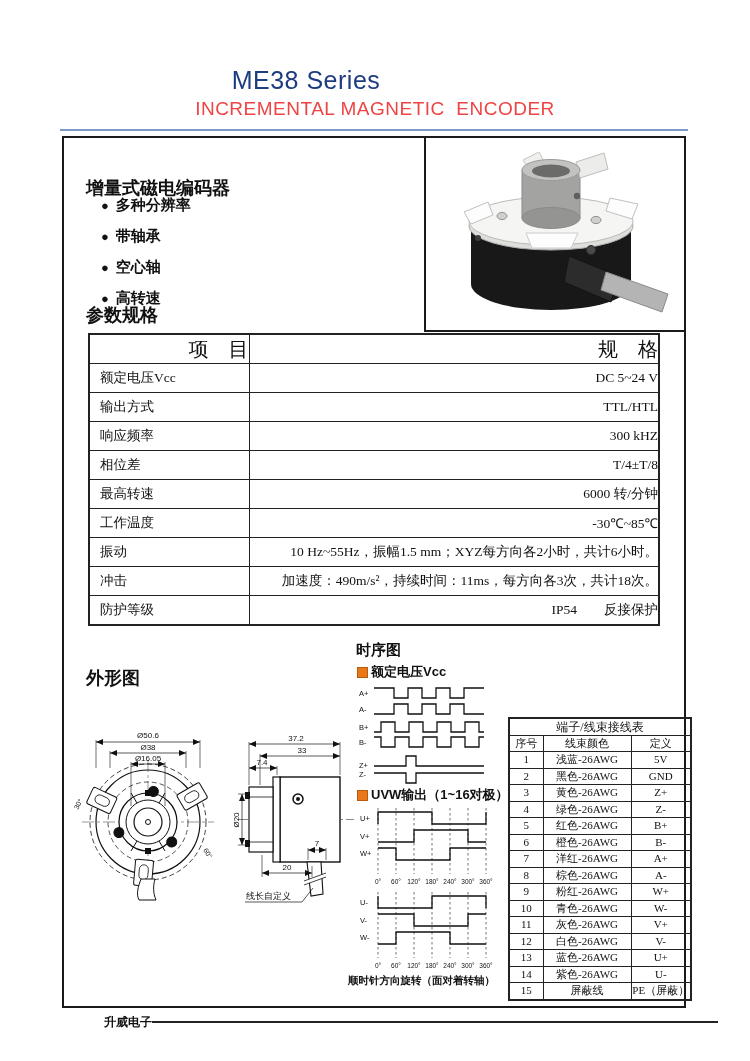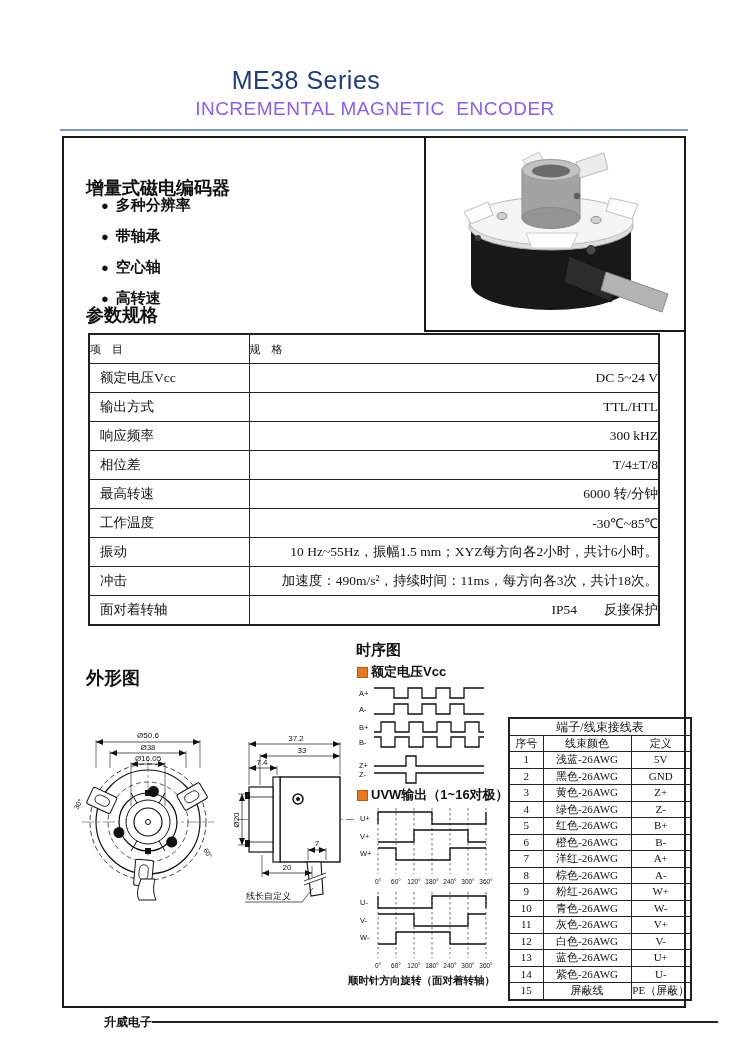--- a/index.html
+++ b/index.html
@@ -3,41 +3,41 @@
 <meta charset="utf-8">
 <style>
   html,body{margin:0;padding:0;background:#fff;}
   #page{position:relative;width:750px;height:1061px;background:#fff;overflow:hidden;
         font-family:"Liberation Sans",sans-serif;color:#111;}
 
   
   .t1{position:absolute;top:66px;left:0;width:612px;text-align:center;
       font-size:25px;font-weight:400;color:#1e3c80;letter-spacing:.5px;}
   .t2{position:absolute;top:98px;left:0;width:750px;text-align:center;
-      font-size:19px;font-weight:400;color:#8b5cf6;white-space:pre;letter-spacing:.5px;}
+      font-size:19px;font-weight:400;color:#ef4444;white-space:pre;letter-spacing:.5px;}
   .blue-rule{position:absolute;left:60px;top:129px;width:628px;height:2px;background:#7d9ac8;}
 
   
   .frame{position:absolute;left:62px;top:136px;width:620px;height:868px;border:2px solid #1a1a1a;}
   .photo-frame{position:absolute;left:424px;top:136px;width:262px;height:196px;
                border:2px solid #1a1a1a;background:#fff;box-sizing:border-box;}
 
   
   .intro-title{position:absolute;left:86px;top:158px;font-size:18px;font-weight:700;margin-top:18px;}
   .features{position:absolute;left:101px;top:190px;margin:0;padding:0;list-style:none;}
   .features li{height:31px;display:flex;align-items:center;font-size:15px;font-weight:600;}
   .features .bullet{font-size:13px;margin-right:7px;line-height:1;}
 
   .specs-title{position:absolute;left:86px;top:303px;font-size:18px;font-weight:700;}
 
   
   .spec-table{position:absolute;left:88px;top:333px;width:572px;border-collapse:collapse;
               table-layout:fixed;font-family:"Liberation Serif",serif;border:2px solid #222;}
   .spec-table td{border:1px solid #222;height:28px;font-size:13.5px;padding:0;vertical-align:middle;}
-  .spec-table td.c{text-align:left;font-size:11px;margin-top:36px;}
+  .spec-table td.c{text-align:right;font-size:20px;margin-top:36px;}
   .spec-table td.item{padding-left:10px;}
   .spec-table td.spec{padding-left:13px;white-space:nowrap;text-align:right;}
 
   
   .outline-title{position:absolute;left:86px;top:666px;font-size:18px;font-weight:700;}
   .outline-svg{position:absolute;left:68px;top:698px;}
   .outline-svg text{font-family:"Liberation Sans",sans-serif;fill:#111;}
   .dim{font-size:8px;}
   .dim-s{font-size:7px;}
   .note{font-size:9px;}
@@ -164,21 +164,21 @@
         </tr>
         <tr>
           <td class="item">振动</td>
           <td class="spec">10 Hz~55Hz，振幅1.5 mm；XYZ每方向各2小时，共计6小时。</td>
         </tr>
         <tr>
           <td class="item">冲击</td>
           <td class="spec">加速度：490m/s²，持续时间：11ms，每方向各3次，共计18次。</td>
         </tr>
         <tr>
-          <td class="item">面对着转轴</td>
+          <td class="item">防护等级</td>
           <td class="spec">IP54　　反接保护</td>
         </tr>
     </tbody>
   </table>
 
   <div class="outline-title">外形图</div>
   <svg class="outline-svg" width="292" height="212" viewBox="0 0 292 212">
     <defs>
       <marker id="ar" markerWidth="7" markerHeight="6" refX="7" refY="3" orient="auto-start-reverse" markerUnits="userSpaceOnUse">
         <path d="M0,0 L7,3 L0,6 Z" fill="#111"></path>

